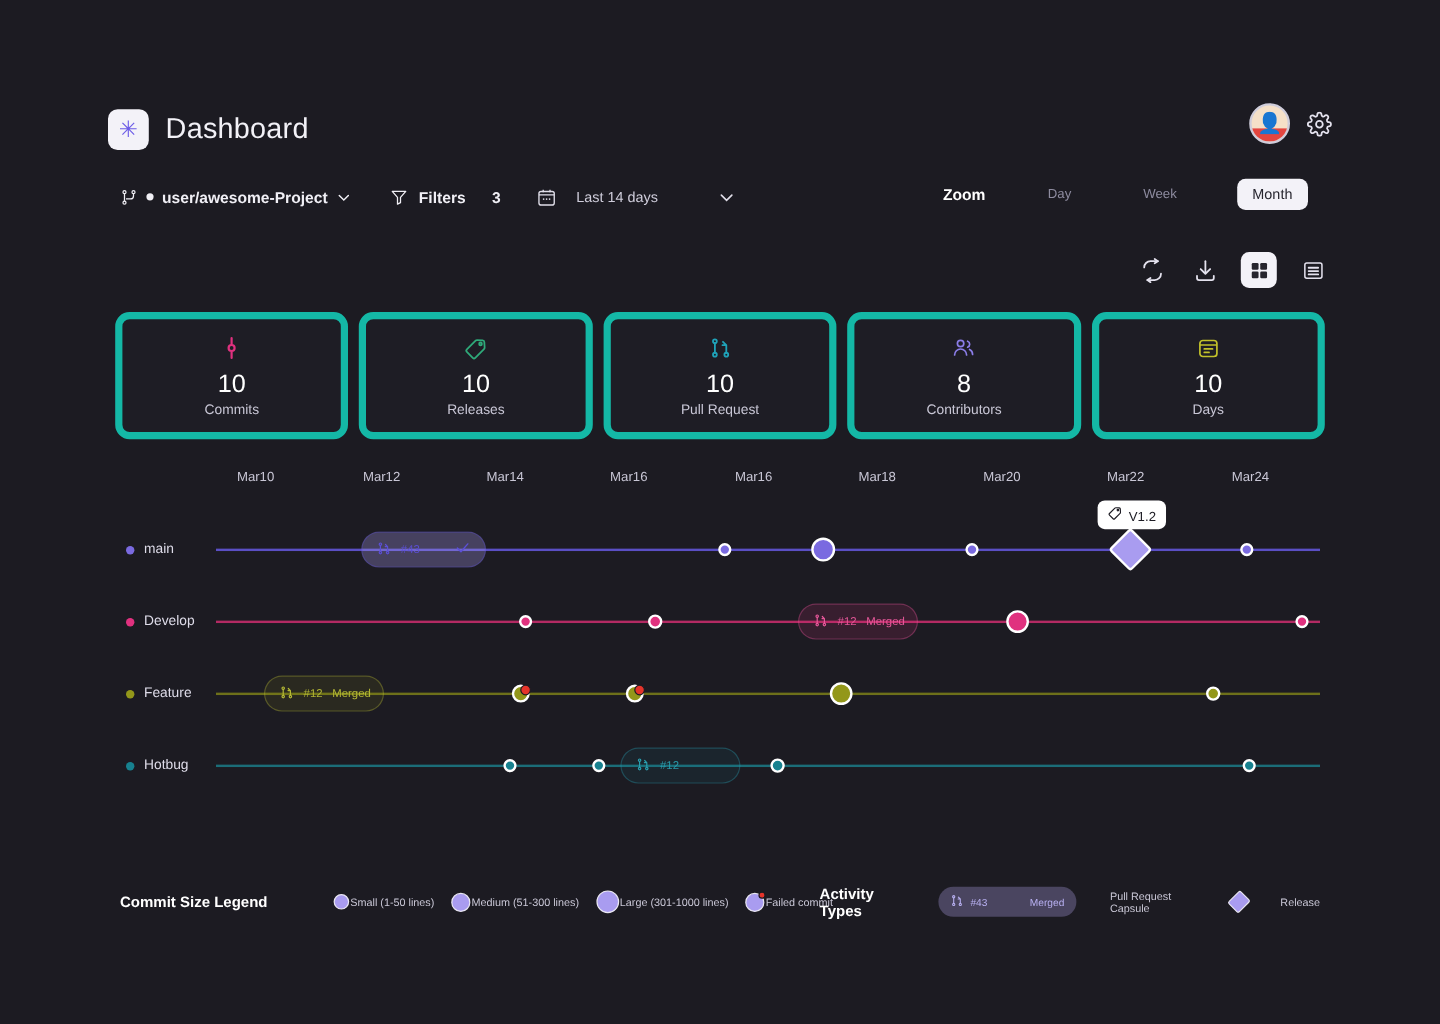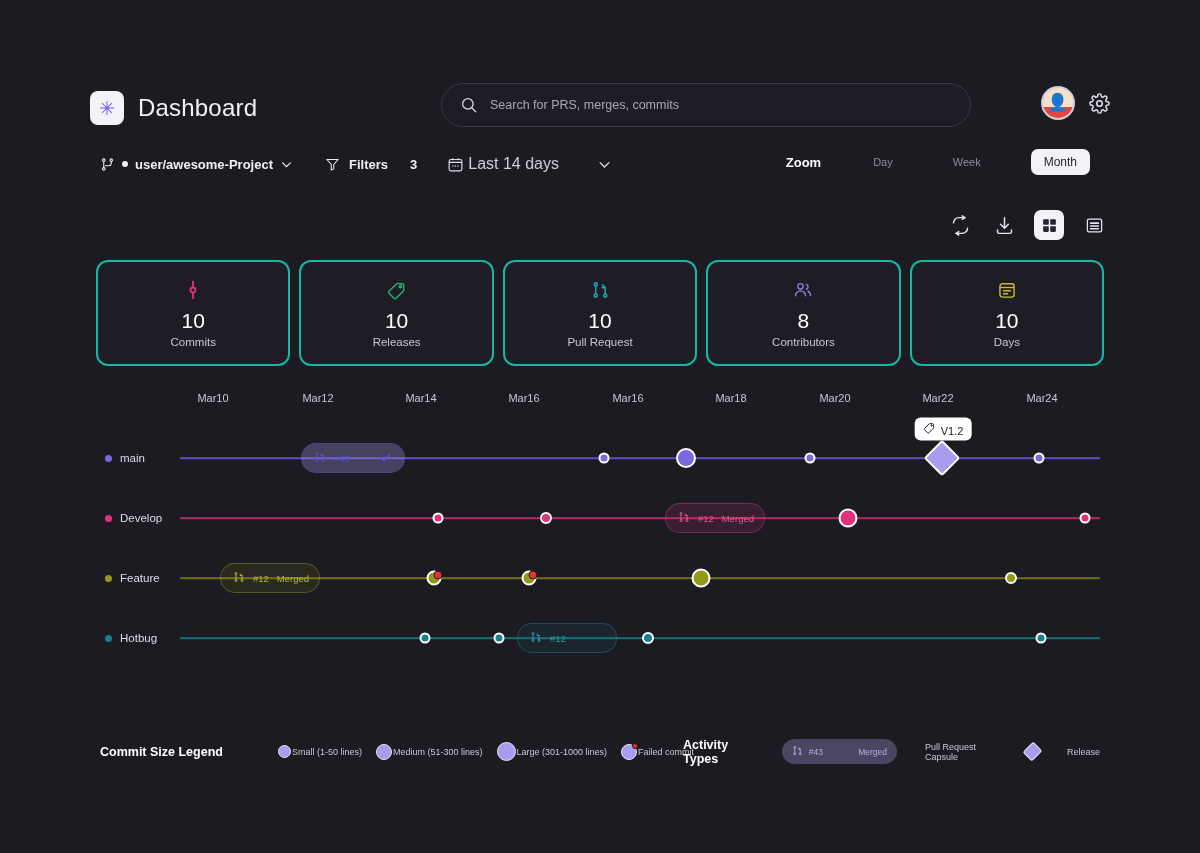--- a/index.html
+++ b/index.html
@@ -29,35 +29,35 @@
     display: flex; align-items: center; justify-content: center; overflow: hidden; position: relative; }
   .avatar .face { font-size: 17px; line-height: 1; position: relative; top: -1px; }
   .avatar .shirt { position: absolute; bottom: 0; left: 0; right: 0; height: 11px; background: #e3453f; }
 
   
   .toolbar { position: absolute; left: 100px; top: 150px; width: 990px; height: 28px; display: flex; align-items: center; }
   .repo { display: flex; align-items: center; gap: 7px; font-size: 13px; font-weight: bold; color: #f0eff5; }
   .dot-small { width: 6px; height: 6px; border-radius: 50%; background: #f0eff5; }
   .filters { display: flex; align-items: flex-end; gap: 9px; margin-left: 32px; font-size: 13px; font-weight: bold; color: #f0eff5; }
   .filter-count { margin-left: 22px; font-size: 13px; font-weight: bold; color: #f0eff5; }
-  .daterange { display: flex; align-items: center; gap: 4px; margin-left: 30px; font-size: 16px; color: #cfcddb; justify-content: space-between; }
+  .daterange { display: flex; align-items: center; gap: 16px; margin-left: 30px; font-size: 12px; color: #cfcddb; justify-content: space-between; }
   .zoomgrp { position: absolute; right: 0; top: -1px; display: flex; align-items: center; gap: 0; }
   .zoom-label { font-size: 13px; font-weight: bold; color: #ffffff; margin-right: 42px; text-align: center; }
   .zoom-opt { font-size: 11px; color: #8e8ca0; padding: 0 10px; }
   .zoom-opt.active { background: #f3f2f8; color: #26252e; border-radius: 7px; padding: 6px 13px; font-size: 12px; }
   .zoom-gap { width: 40px; }
 
   
   .viewrow { position: absolute; right: 92px; top: 210px; display: flex; align-items: center; gap: 16px; }
   .viewbtn { width: 28px; height: 28px; display: flex; align-items: center; justify-content: center; }
   .viewbtn.active { background: #f3f2f8; border-radius: 7px; width: 30px; height: 30px; }
 
   
   .stats { position: absolute; left: 96px; top: 260px; width: 1008px; display: flex; gap: 9px; }
-  .card { width: 196px; height: 106px; border: 2px solid #14b8a6; border-radius: 12px;
+  .card { width: 196px; height: 106px; border: 6px solid #14b8a6; border-radius: 12px;
     display: flex; flex-direction: column; align-items: center; justify-content: center; gap: 3px; background: #1e1d25; }
   .card-icon { height: 24px; display: flex; align-items: center; justify-content: center; }
   .card-value { font-size: 21px; font-weight: 400; color: #ffffff; margin-top: 4px; }
   .card-label { font-size: 11.5px; color: #c9c7d6; }
 
   
   .tl { position: absolute; left: 0; top: 392px; width: 1200px; }
   .dates { position: relative; height: 20px; }
   .date-lbl { position: absolute; font-size: 11px; color: #c9c7d6; transform: translateX(-50%); }
   .rows { position: relative; margin-top: 16px; }
@@ -95,27 +95,20 @@
 <body>
 
 <div class="page">
 
   <div class="header">
     <div class="logo-box">
       <span class="logo-glyph">✳</span>
     </div>
     <div class="app-title">Dashboard</div>
 
-    <div class="searchbar">
-      <svg width="18" height="18" viewBox="0 0 24 24" fill="none" stroke="#d6d4e0" stroke-width="1.8">
-        <circle cx="10.5" cy="10.5" r="7"></circle>
-          <line x1="15.6" y1="15.6" x2="21" y2="21" stroke-linecap="round"></line>
-      </svg>
-      <input class="search-input" type="text" placeholder="Search for PRS, merges, commits" style="">
-    </div>
 
     <div class="hdr-right">
       <div class="avatar">
         <div class="shirt"></div>
         <span class="face">👤</span>
       </div>
       <svg width="21" height="21" viewBox="0 0 24 24" fill="none" stroke="#e4e2ee" stroke-width="1.7">
         <circle cx="12" cy="12" r="3.2"></circle>
         <path d="M19.4 15a1.6 1.6 0 0 0 .3 1.8l.1.1a2 2 0 1 1-2.8 2.8l-.1-.1a1.6 1.6 0 0 0-1.8-.3 1.6 1.6 0 0 0-1 1.5V21a2 2 0 1 1-4 0v-.1A1.6 1.6 0 0 0 9 19.4a1.6 1.6 0 0 0-1.8.3l-.1.1a2 2 0 1 1-2.8-2.8l.1-.1a1.6 1.6 0 0 0 .3-1.8 1.6 1.6 0 0 0-1.5-1H3a2 2 0 1 1 0-4h.1A1.6 1.6 0 0 0 4.6 9a1.6 1.6 0 0 0-.3-1.8l-.1-.1a2 2 0 1 1 2.8-2.8l.1.1a1.6 1.6 0 0 0 1.8.3H9a1.6 1.6 0 0 0 1-1.5V3a2 2 0 1 1 4 0v.1a1.6 1.6 0 0 0 1 1.5 1.6 1.6 0 0 0 1.8-.3l.1-.1a2 2 0 1 1 2.8 2.8l-.1.1a1.6 1.6 0 0 0-.3 1.8V9a1.6 1.6 0 0 0 1.5 1H21a2 2 0 1 1 0 4h-.1a1.6 1.6 0 0 0-1.5 1z"></path>
       </svg>

